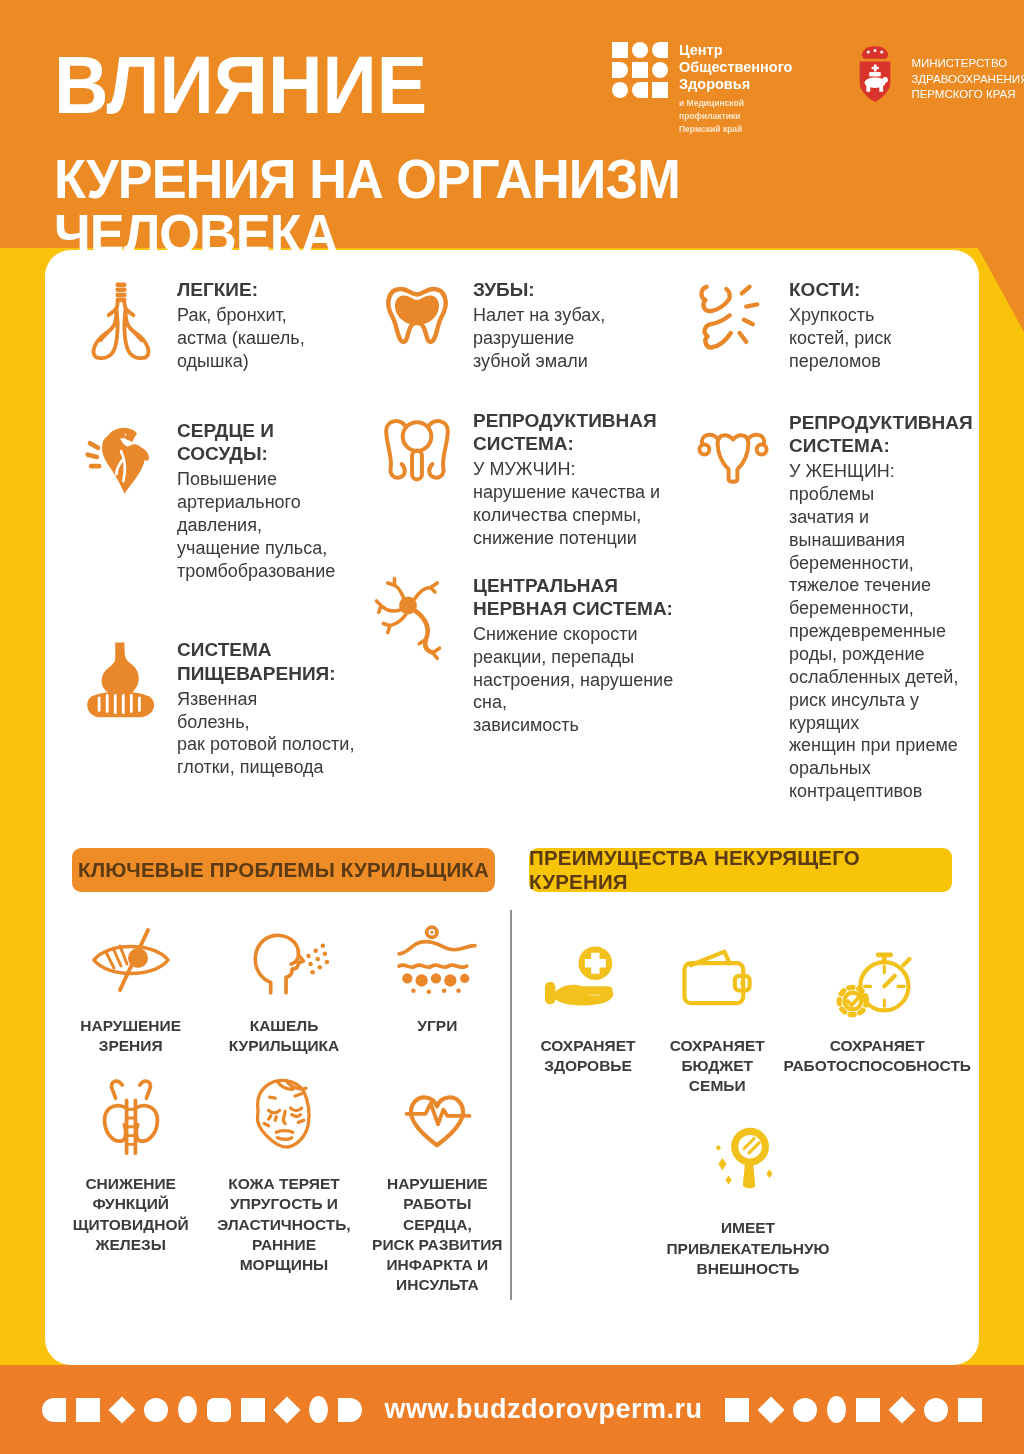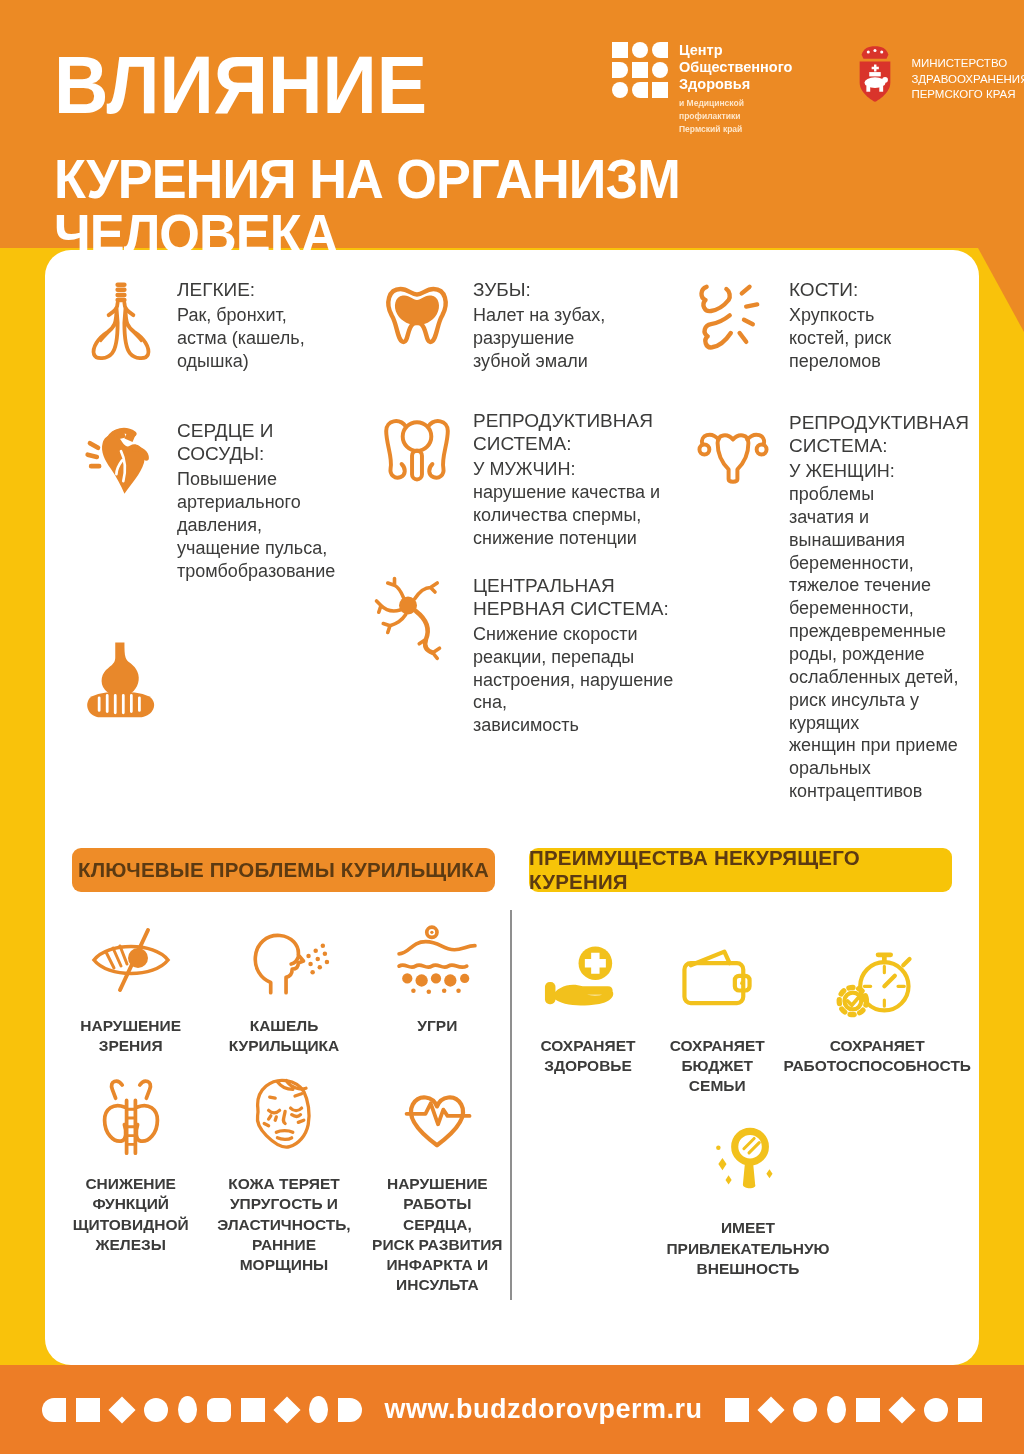--- a/index.html
+++ b/index.html
@@ -28,21 +28,21 @@
   .logo-sub{font-size:8.5px;font-weight:bold;color:rgba(255,235,210,.95);line-height:1.5;margin-top:4px;}
   .logo-ministry{display:flex;gap:13px;}
   .ministry-name{font-size:11.5px;font-weight:normal;color:#fff;line-height:1.35;margin-top:14px;}
   
   .card{position:absolute;left:45px;top:250px;width:934px;height:1115px;background:#fff;border-radius:26px;}
   .organs{position:absolute;top:28px;left:28px;right:16px;display:grid;grid-template-columns:292px 312px auto;column-gap:4px;}
   .organ{display:flex;align-items:flex-start;}
   .organ.center{align-items:center;}
   .organ-icon{flex:0 0 96px;display:flex;justify-content:center;}
   .organ-body{margin-left:8px;}
-  .o-title{font-weight:normal;font-size:19px;line-height:1.22;}
+  .o-title{font-weight:bold;font-size:19px;line-height:1.22;}
   .o-text{font-size:18px;line-height:1.27;margin-top:3px;}
   .mt1{margin-top:46px;} .mt2{margin-top:56px;}
   .mt3{margin-top:36px;} .mt4{margin-top:24px;} .mt5{margin-top:20px;} .mt6{margin-top:38px;}
   
   .banners{position:absolute;top:598px;left:27px;right:27px;display:flex;gap:34px;}
   .banner{flex:1;height:44px;border-radius:9px;display:flex;align-items:center;justify-content:center;
     font-weight:bold;font-size:20.5px;color:#5C3A12;letter-spacing:.2px;}
   .banner.orange{background:#EE8C28;}
   .banner.yellow{background:#F7C408;}
   
@@ -171,20 +171,28 @@
       </div>
 
       <div class="organ mt2">
         <div class="organ-icon">
           <svg width="92" height="92" viewBox="0 0 80 80">
             <path d="M35 4 h8 c0 6 0 10 1 13 c1 4 6 5 9 10 c4 6 3 14 -2 19 c-7 7 -19 6 -25 -1 c-5 -6 -3 -15 3 -19 c4 -3 6 -5 6 -9 Z" fill="#E8882B"></path>
             <path d="M13 52 C8 58 11 67 20 69 L58 69 C68 67 72 58 66 52 C58 45 21 45 13 52 Z" fill="#E8882B"></path>
             <path d="M21 52 v11 M28 50 v14 M35 50 v15 M42 50 v15 M49 50 v14 M56 52 v11" stroke="#fff" stroke-width="2.4" stroke-linecap="round" fill="none"></path>
           </svg>
         </div>
+        <div class="organ-body">
+          <div class="o-title ml">СИСТЕМА
+ПИЩЕВАРЕНИЯ:</div>
+          <div class="o-text ml">Язвенная
+болезнь,
+рак ротовой полости,
+глотки, пищевода</div>
+        </div>
       </div>
     </div>
 
     <div>
       <div class="organ">
         <div class="organ-icon">
           <svg width="88" height="88" viewBox="0 0 80 80">
             <path d="M25 10 C14 10 11 23 17 34 C22 42 22 56 27 58 C32 60 31 46 36 42 C39 40 41 40 44 42 C49 46 48 60 53 58 C58 56 58 42 63 34 C69 23 66 10 55 10 C48 10 45 15 40 15 C35 15 32 10 25 10 Z" fill="none" stroke="#E8882B" stroke-width="4" stroke-linejoin="round"></path>
             <path d="M27 16 C20 17 18 26 22 33 C26 40 34 43 40 43 C46 43 54 40 58 33 C62 26 60 17 53 16 C47 15 44 20 40 20 C36 20 33 15 27 16 Z" fill="#E8882B"></path>
           </svg>

